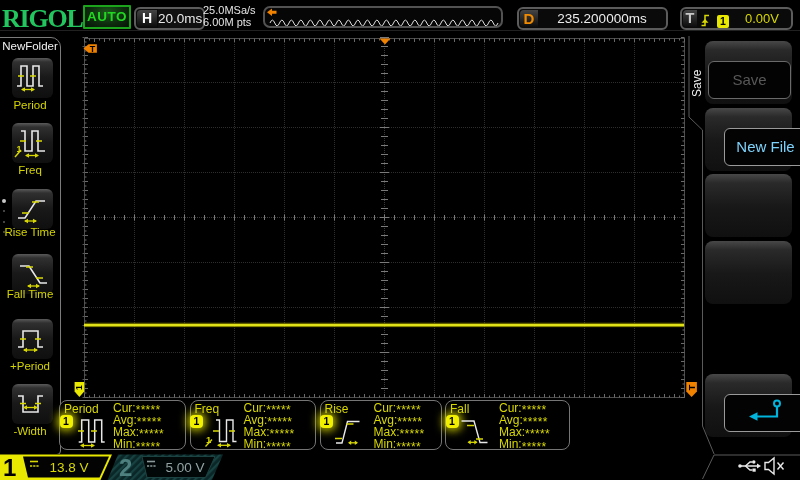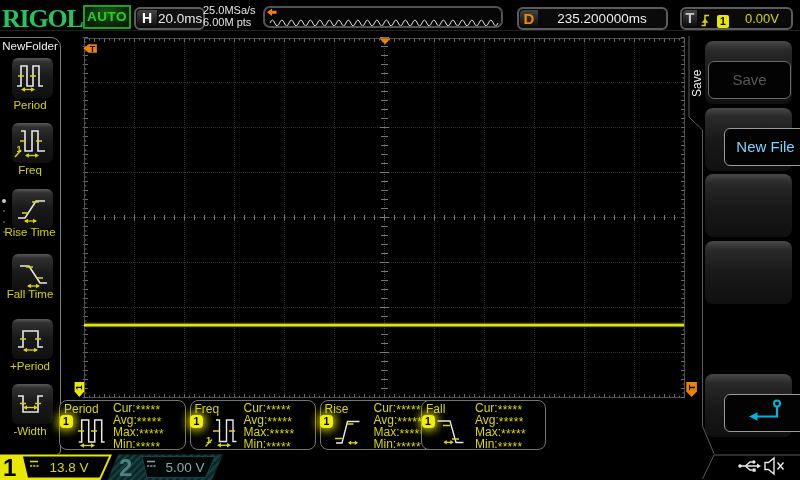--- a/index.html
+++ b/index.html
@@ -214,21 +214,21 @@
         <path d="M0,21.5 h7 M11.5,7 h7" stroke="#d8d800" stroke-width="1.3" fill="none"></path>
         <line x1="14" y1="25.8" x2="22" y2="25.8" stroke="#d8d800" stroke-width="1.3"></line>
         <polygon points="13,25.8 16.2,23.6 16.2,28.0" fill="#d8d800"></polygon>
         <polygon points="23,25.8 19.8,23.6 19.8,28.0" fill="#d8d800"></polygon>
       </svg>
 <div class="rows">Cur:<span style="position:relative;top:2.2px;letter-spacing:0.3px">*****</span>
 Avg:<span style="position:relative;top:2.2px;letter-spacing:0.3px">*****</span>
 Max:<span style="position:relative;top:2.2px;letter-spacing:0.3px">*****</span>
 Min:<span style="position:relative;top:2.2px;letter-spacing:0.3px">*****</span></div>
     </div>
-<div class="meas" style="left:421px;width:122.5px">
+<div class="meas" style="left:445px;width:122.5px">
       <div class="ttl">Fall</div>
       <div class="bdg" style="left:-0.5px">1</div>
 <svg style="position:absolute;left:14px;top:16px" width="34" height="32" viewBox="0 0 34 32">
         <path d="M1.5,4 h12.5 l6,21.5 h7.5" stroke="#e8e8e8" stroke-width="1.4" fill="none"></path>
         <path d="M7,8.5 h7 M16,22 h7" stroke="#d8d800" stroke-width="1.3" fill="none"></path>
         <line x1="8.5" y1="25.3" x2="16.5" y2="25.3" stroke="#d8d800" stroke-width="1.3"></line>
         <polygon points="7.5,25.3 10.7,23.1 10.7,27.5" fill="#d8d800"></polygon>
         <polygon points="17.5,25.3 14.3,23.1 14.3,27.5" fill="#d8d800"></polygon>
       </svg>
 <div class="rows">Cur:<span style="position:relative;top:2.2px;letter-spacing:0.3px">*****</span>

